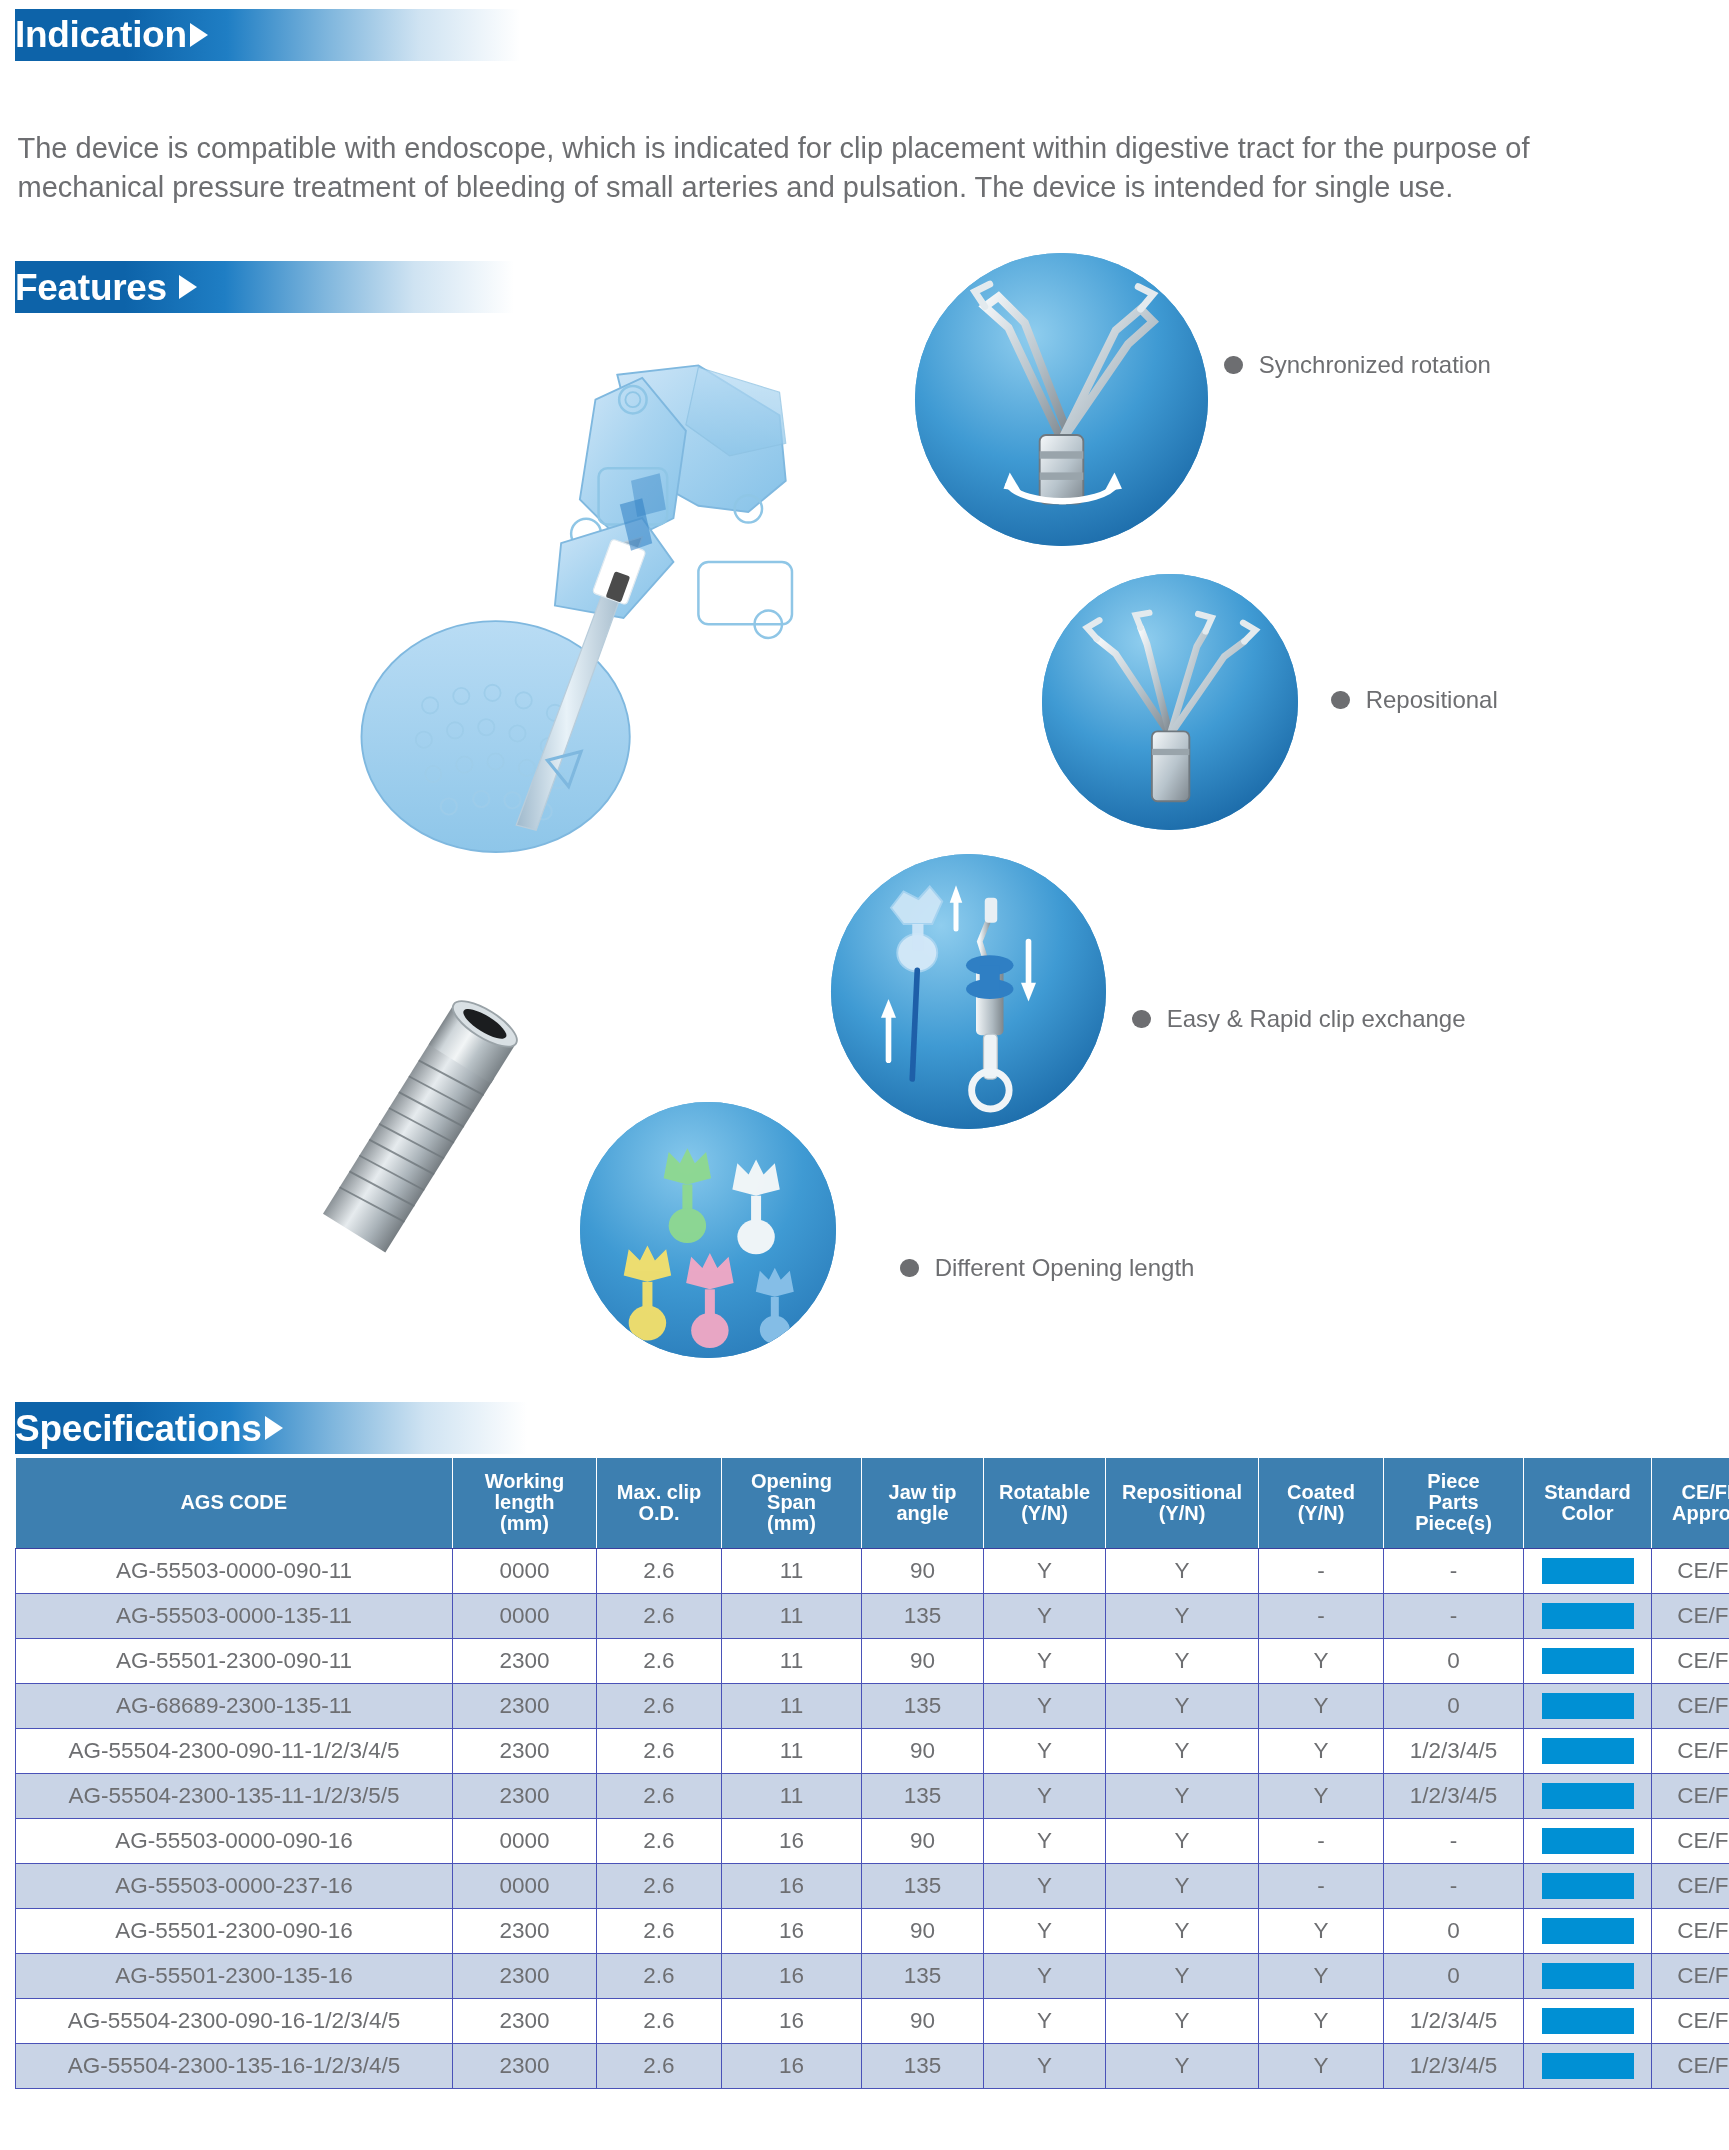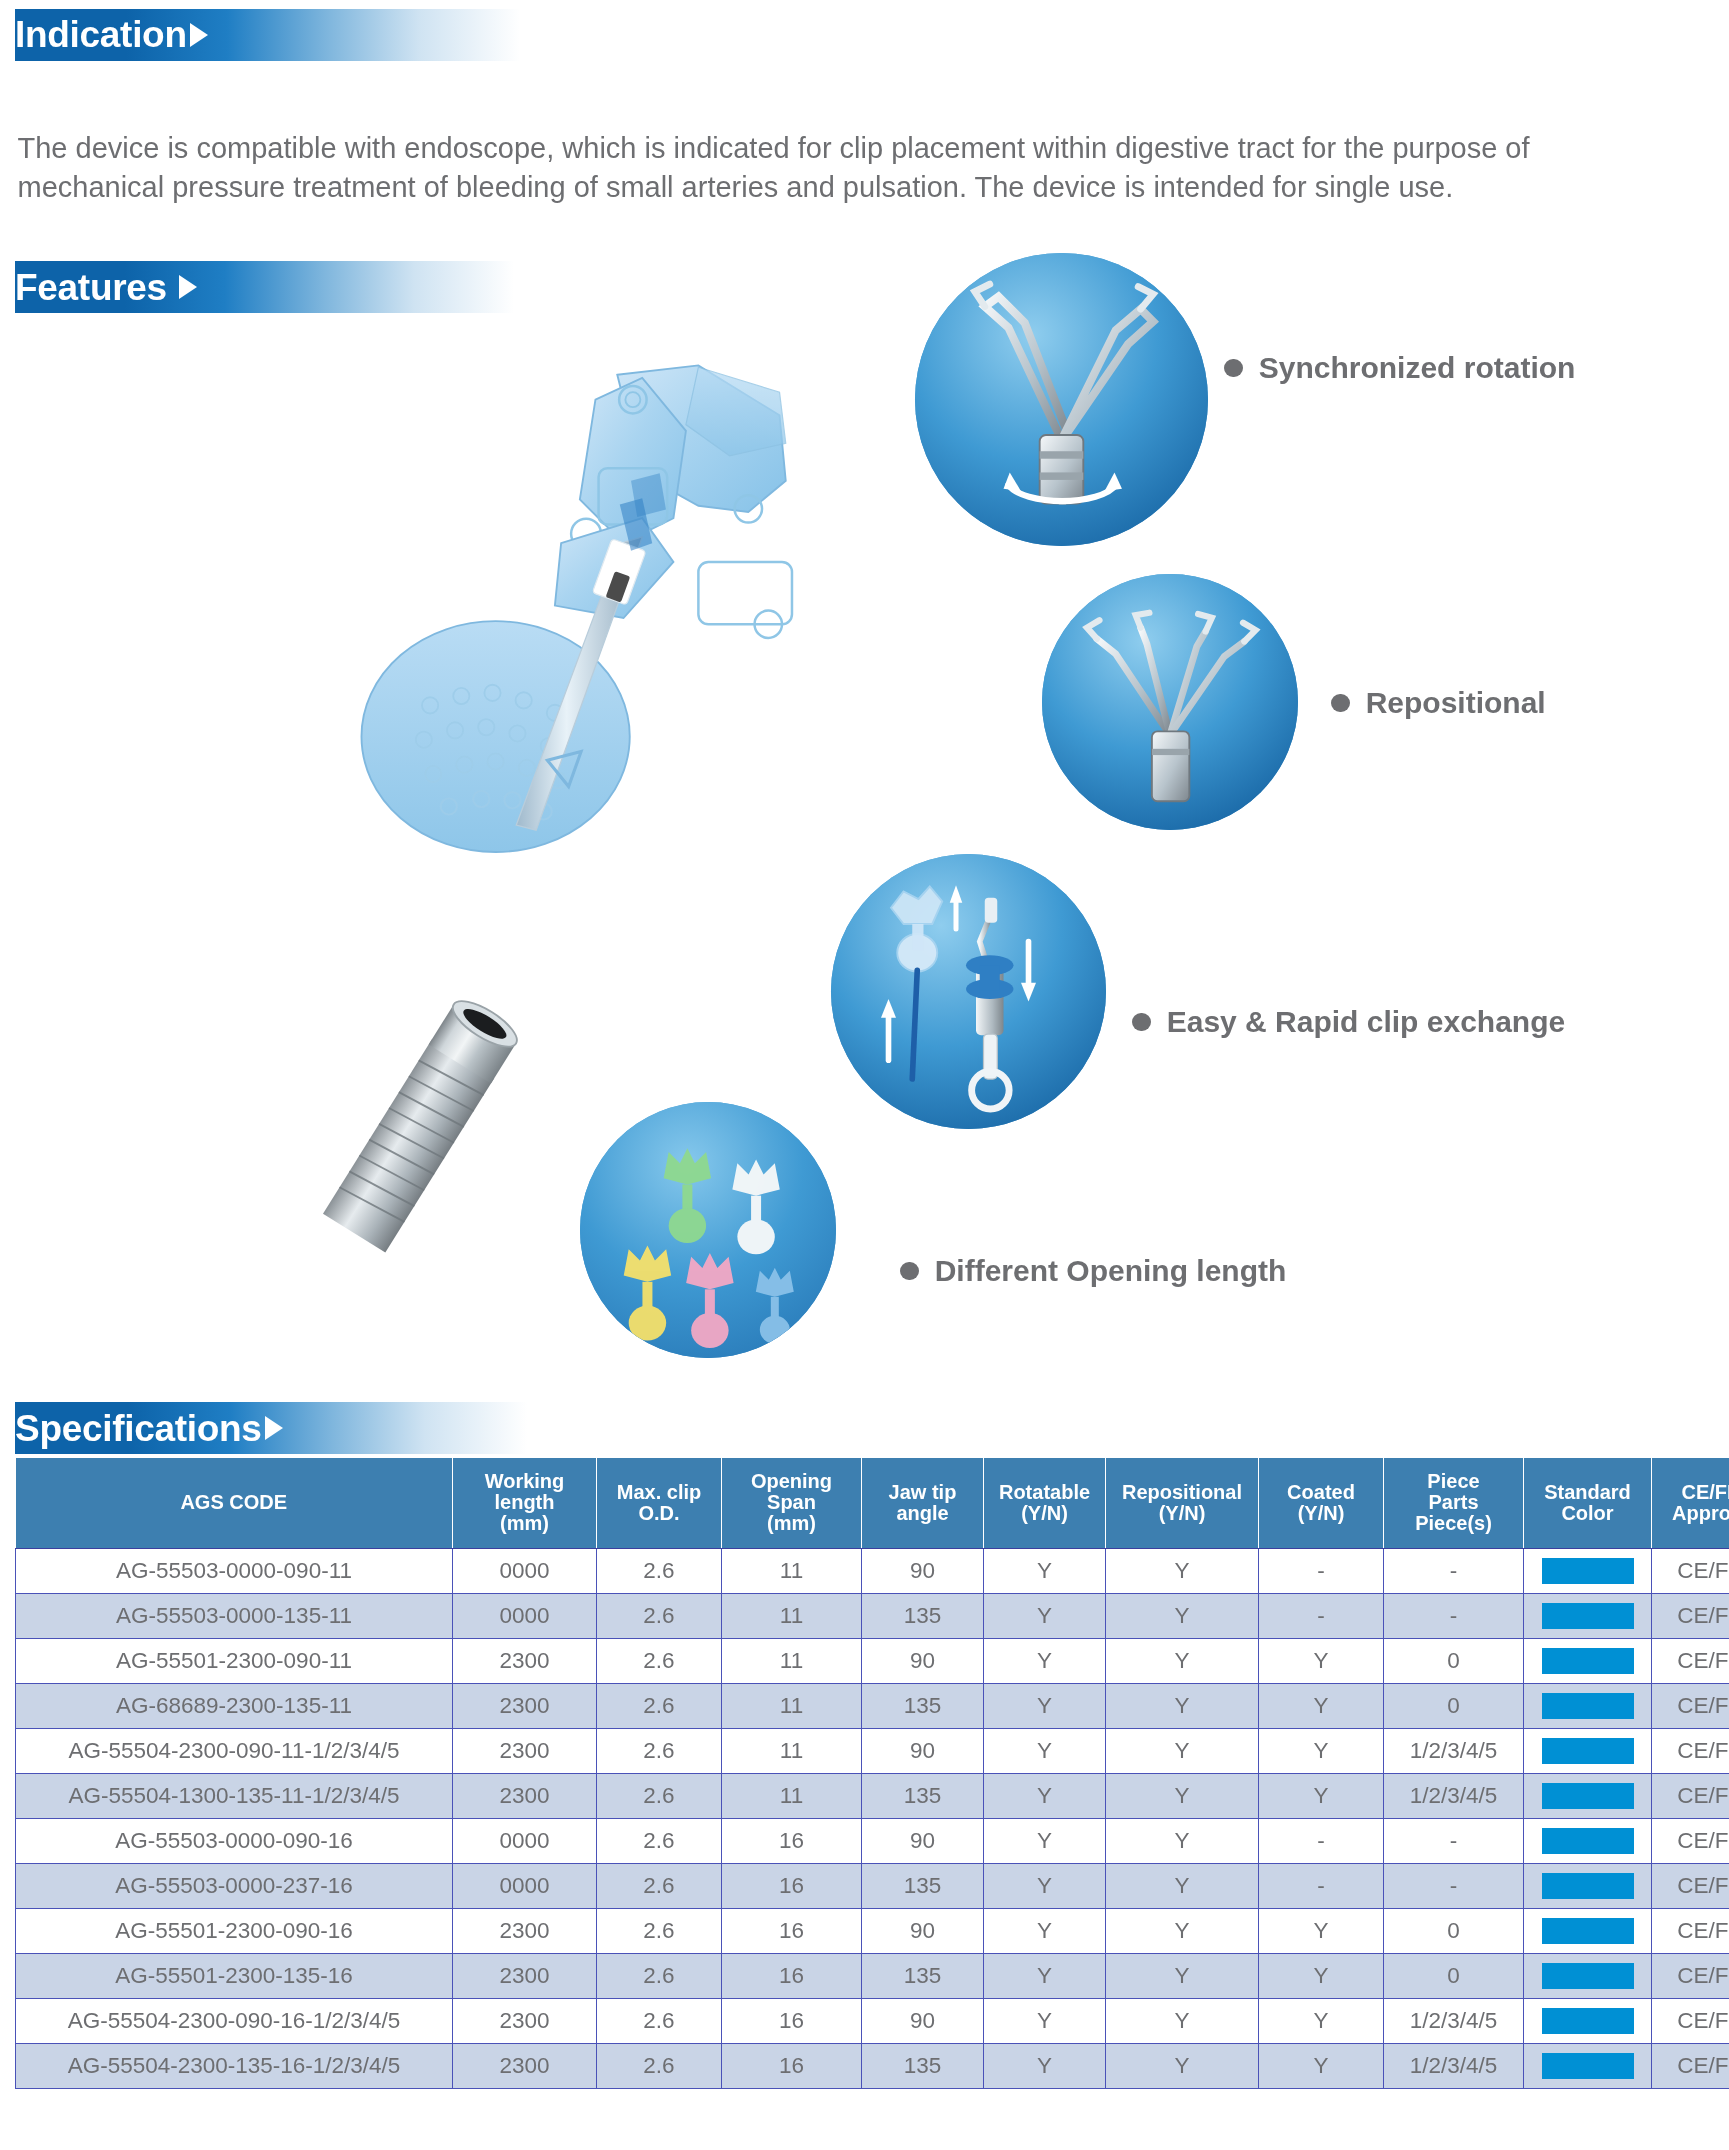--- a/index.html
+++ b/index.html
@@ -67,24 +67,23 @@
     align-items: center;
     gap: 16px;
   }
   .bullet {
     width: 18.7px; height: 18.7px;
     border-radius: 50%;
     background: #6d6e71;
     flex: none;
   }
   .feature-label {
-    font-size: 30px;
+    font-size: 24px;
     color: #6d6e71;
     white-space: nowrap;
-    font-weight: bold;
   }
   #feature-row-0 { left: 1224px; top: 351px; }
   #feature-row-1 { left: 1331px; top: 686px; }
   #feature-row-2 { left: 1132px; top: 1005px; }
   #feature-row-3 { left: 900px; top: 1254px; }
 
   
   .circle-photo {
     position: absolute;
     border-radius: 50%;
@@ -574,21 +573,21 @@
           <td>11</td>
           <td>90</td>
           <td>Y</td>
           <td>Y</td>
           <td>Y</td>
           <td>1/2/3/4/5</td>
           <td><span class="swatch" style="background: rgb(0, 144, 212);"></span></td>
           <td>CE/FDA</td>
         </tr>
         <tr>
-          <td>AG-55504-1300-135-11-1/2/3/4/5</td>
+          <td>AG-55504-2300-135-11-1/2/3/5/5</td>
           <td>2300</td>
           <td>2.6</td>
           <td>11</td>
           <td>135</td>
           <td>Y</td>
           <td>Y</td>
           <td>Y</td>
           <td>1/2/3/4/5</td>
           <td><span class="swatch" style="background: rgb(0, 144, 212);"></span></td>
           <td>CE/FDA</td>

